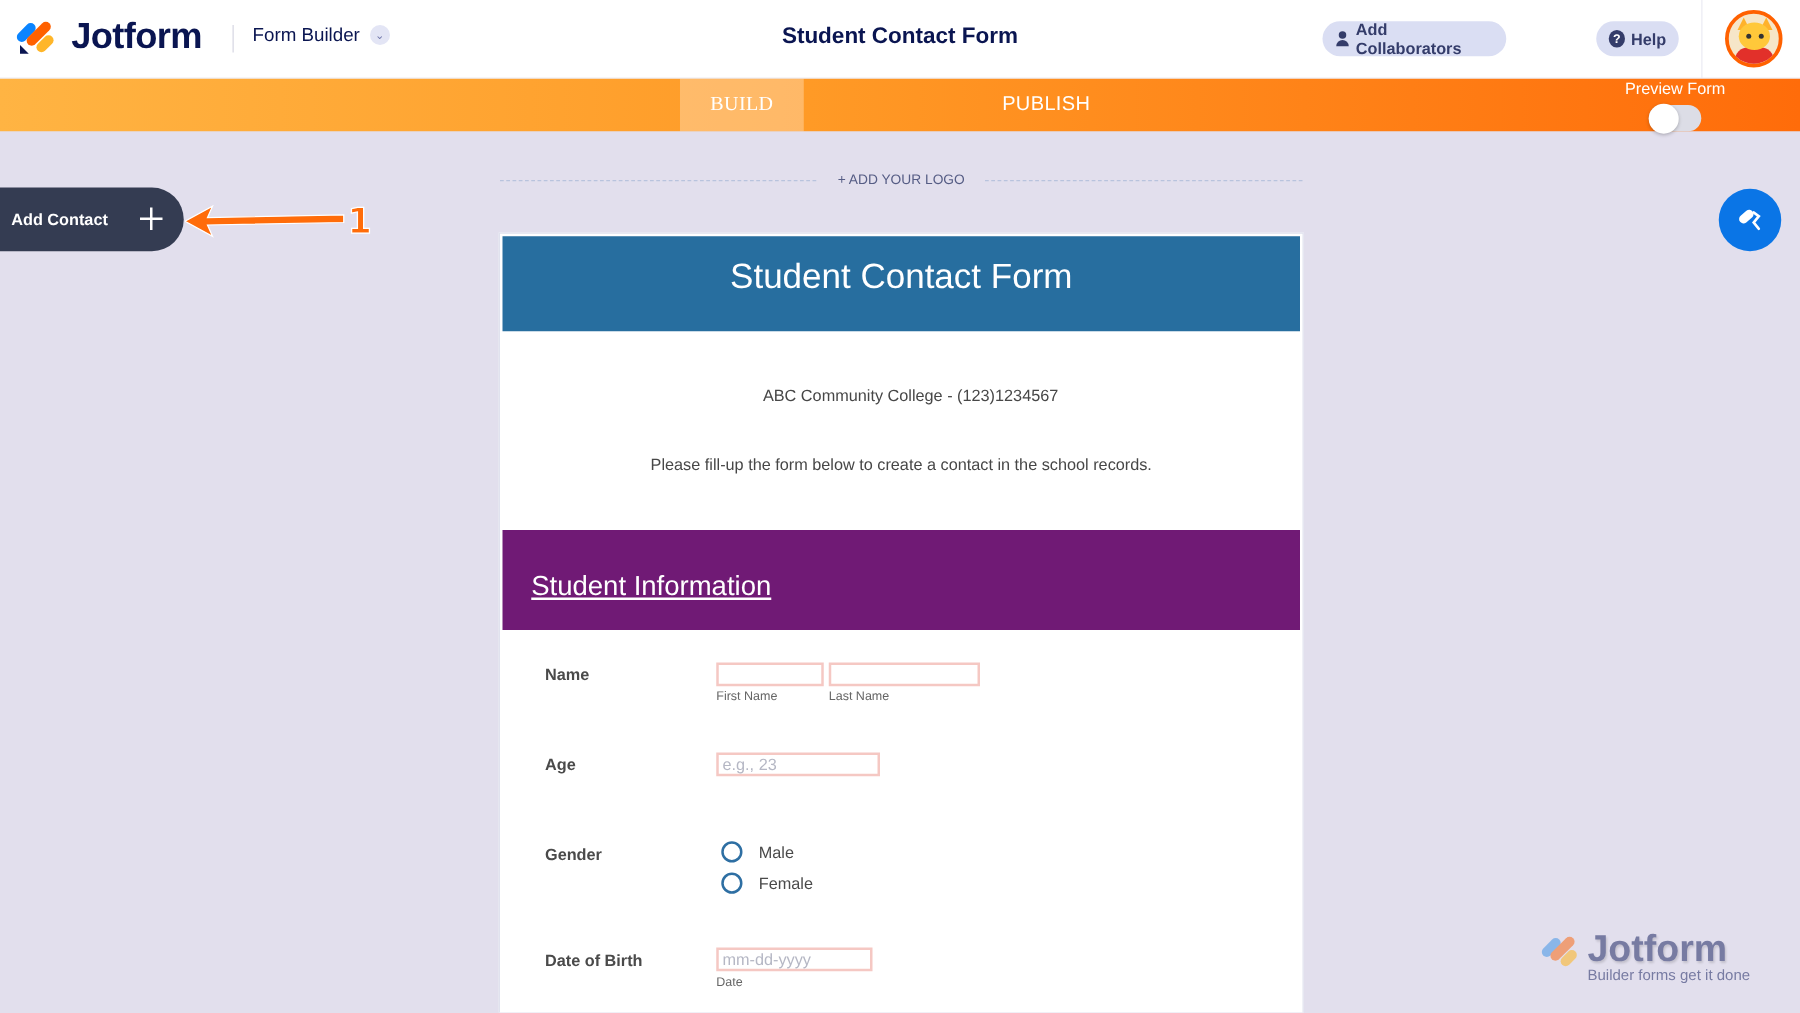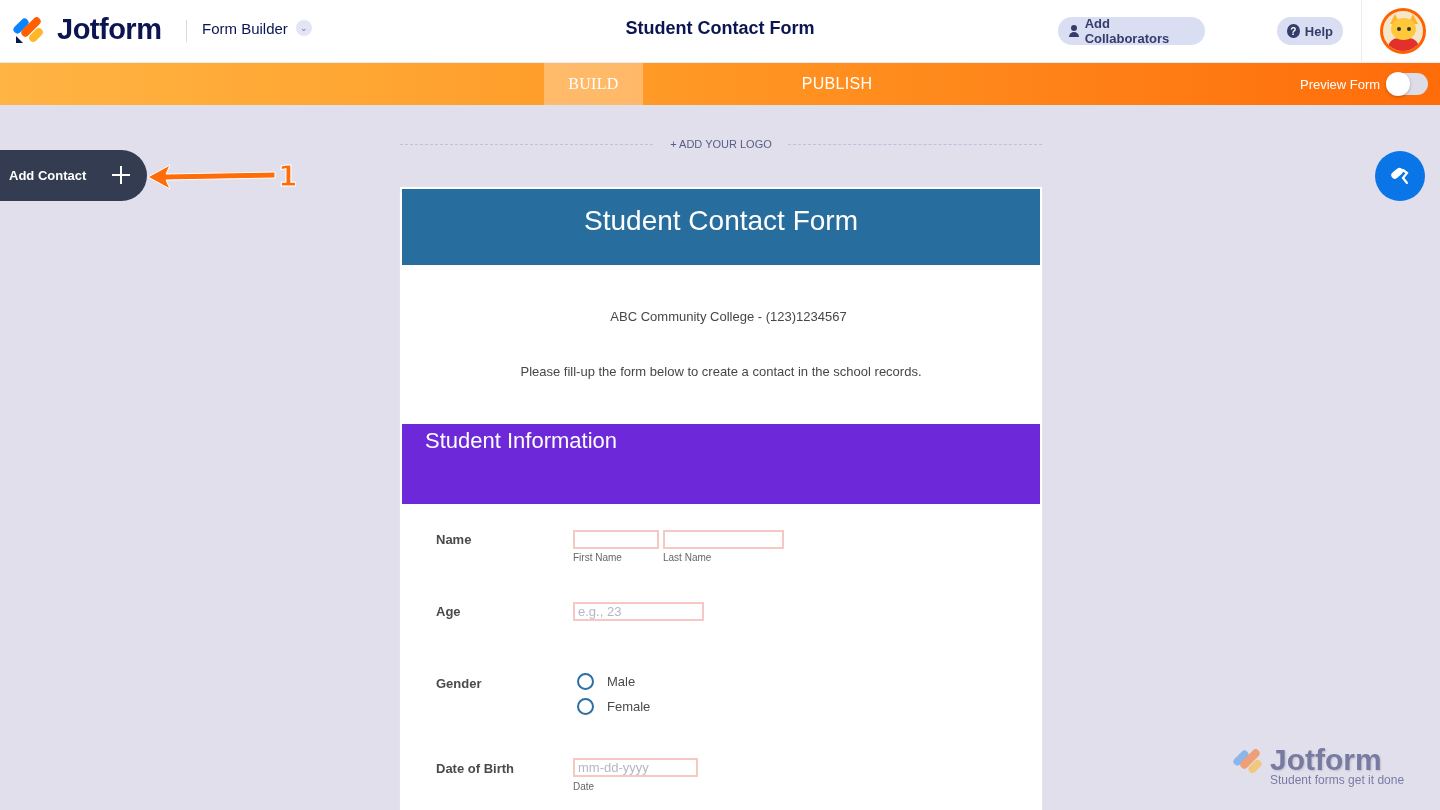--- a/index.html
+++ b/index.html
@@ -35,21 +35,21 @@
     .avatar .body { position: absolute; left: 5px; top: 27px; width: 31px; height: 20px; background: #e2302a; border-radius: 10px 10px 0 0; }
     .avatar .eye1, .avatar .eye2 { position: absolute; top: 16px; width: 4px; height: 4px; border-radius: 50%; background: #333; }
     .avatar .eye1 { left: 14px; } .avatar .eye2 { left: 24px; }
 
     
     .navbar { position: absolute; left: 0; top: 63px; width: 1440px; height: 42px; background: linear-gradient(90deg, #ffb443 0%, #ff9a26 45%, #ff6c0a 100%); }
     .nav-tab { position: absolute; top: 0; height: 42px; color: #fff; font-size: 16px; display: flex; align-items: center; justify-content: center; letter-spacing: 0.3px; }
     .tab-build { left: 544px; width: 99px; background: rgba(255,255,255,0.3); font-family: Liberation Serif, serif; }
     .tab-settings { left: 643px; width: 134px; }
     .tab-publish { left: 777px; width: 120px; }
-    .preview { position: absolute; left: 1300px; top: 0; height: 42px; display: flex; align-items: center; gap: 6px; color: #fff; font-size: 13px; }
+    .preview { position: absolute; left: 1300px; top: 0; height: 42px; display: flex; align-items: center; gap: 6px; color: #fff; font-size: 13px; flex-direction: column; }
     .toggle { width: 42px; height: 22px; border-radius: 11px; background: #dcdde6; position: relative; }
     .toggle::after { content: ""; position: absolute; left: 0; top: -1px; width: 24px; height: 24px; border-radius: 50%; background: #fff; box-shadow: 0 1px 3px rgba(0,0,0,0.25); }
 
     
     .add-el { position: absolute; left: 0; top: 150px; width: 147px; height: 51px; background: #343c52; border-radius: 0 26px 26px 0; color: #fff; display: flex; align-items: center; padding-left: 9px; }
     .add-el .lbl { font-size: 13px; font-weight: bold; }
     .add-el .plus { position: absolute; left: 111px; top: 15px; width: 20px; height: 20px; }
     .add-el .plus::before { content: ""; position: absolute; left: 9px; top: 1px; width: 2px; height: 18px; background: #fff; }
     .add-el .plus::after { content: ""; position: absolute; left: 1px; top: 9px; width: 18px; height: 2px; background: #fff; }
     .annot-arrow { position: absolute; left: 148px; top: 163px; }
@@ -63,21 +63,21 @@
     .dash-l, .dash-r { position: absolute; top: 8px; height: 0; border-top: 1px dashed #b8c3dd; }
     .dash-l { left: 0; width: 253px; }
     .dash-r { left: 388px; width: 254px; }
     .add-logo { position: absolute; left: 260px; width: 122px; top: 2px; text-align: center; font-size: 11px; color: #565d85; }
 
     
     .form { position: absolute; left: 399px; top: 186px; width: 644px; height: 640px; background: #fff; border: 1px solid #e0e2ee; }
     .hdr-band { position: absolute; left: 2px; top: 2px; width: 638px; height: 76px; background: #276e9f; color: #fff; font-size: 28px; text-align: center; padding-top: 16px; }
     .college { position: absolute; left: 0; top: 122px; width: 642px; text-align: center; font-size: 13px; color: #474747; padding-left: 15px; }
     .instr { position: absolute; left: 0; top: 177px; width: 642px; text-align: center; font-size: 13px; color: #474747; }
-    .sec-band { position: absolute; left: 2px; top: 237px; width: 638px; height: 80px; background: #6d28d9; color: #fff; font-size: 22px; padding: 4px 0 0 23px; }
+    .sec-band { position: absolute; left: 2px; top: 237px; width: 638px; height: 80px; background: #701a75; color: #fff; font-size: 22px; padding: 32px 0 0 23px; text-decoration: underline; }
 
     .field-label { position: absolute; left: 36px; font-size: 13px; font-weight: bold; color: #4a4a4a; }
     .inp { position: absolute; height: 19px; border: 2px solid #f5c8c3; background: #fff; font-size: 13px; color: #b5b7c4; padding-left: 3px; line-height: 15px; }
     .sub { position: absolute; font-size: 10px; color: #666; }
     .radio { position: absolute; left: 177px; width: 17px; height: 17px; border-radius: 50%; border: 2px solid #2e6fa3; }
     .radio-lbl { position: absolute; left: 207px; font-size: 13px; color: #4a4a4a; }
 
     
     .wm { position: absolute; left: 1234px; top: 745px; width: 180px; height: 45px; opacity: 0.75; }
     .wm .m1 { position: absolute; left: 3px; top: 4px; width: 8px; height: 18px; background: #6da9e8; border-radius: 4px; transform: rotate(45deg); }
@@ -189,14 +189,14 @@
     <span>mm-dd-yyyy</span>
   </div>
   <div class="sub" style="left:173px; top:594px;">Date</div>
 </div>
 
 <div class="wm">
   <div class="m1"></div>
     <div class="m2"></div>
     <div class="m3"></div>
   <div class="t">Jotform</div>
-  <div class="s">Student forms get it done</div>
+  <div class="s">Builder forms get it done</div>
 </div>
 
 </body></html>

